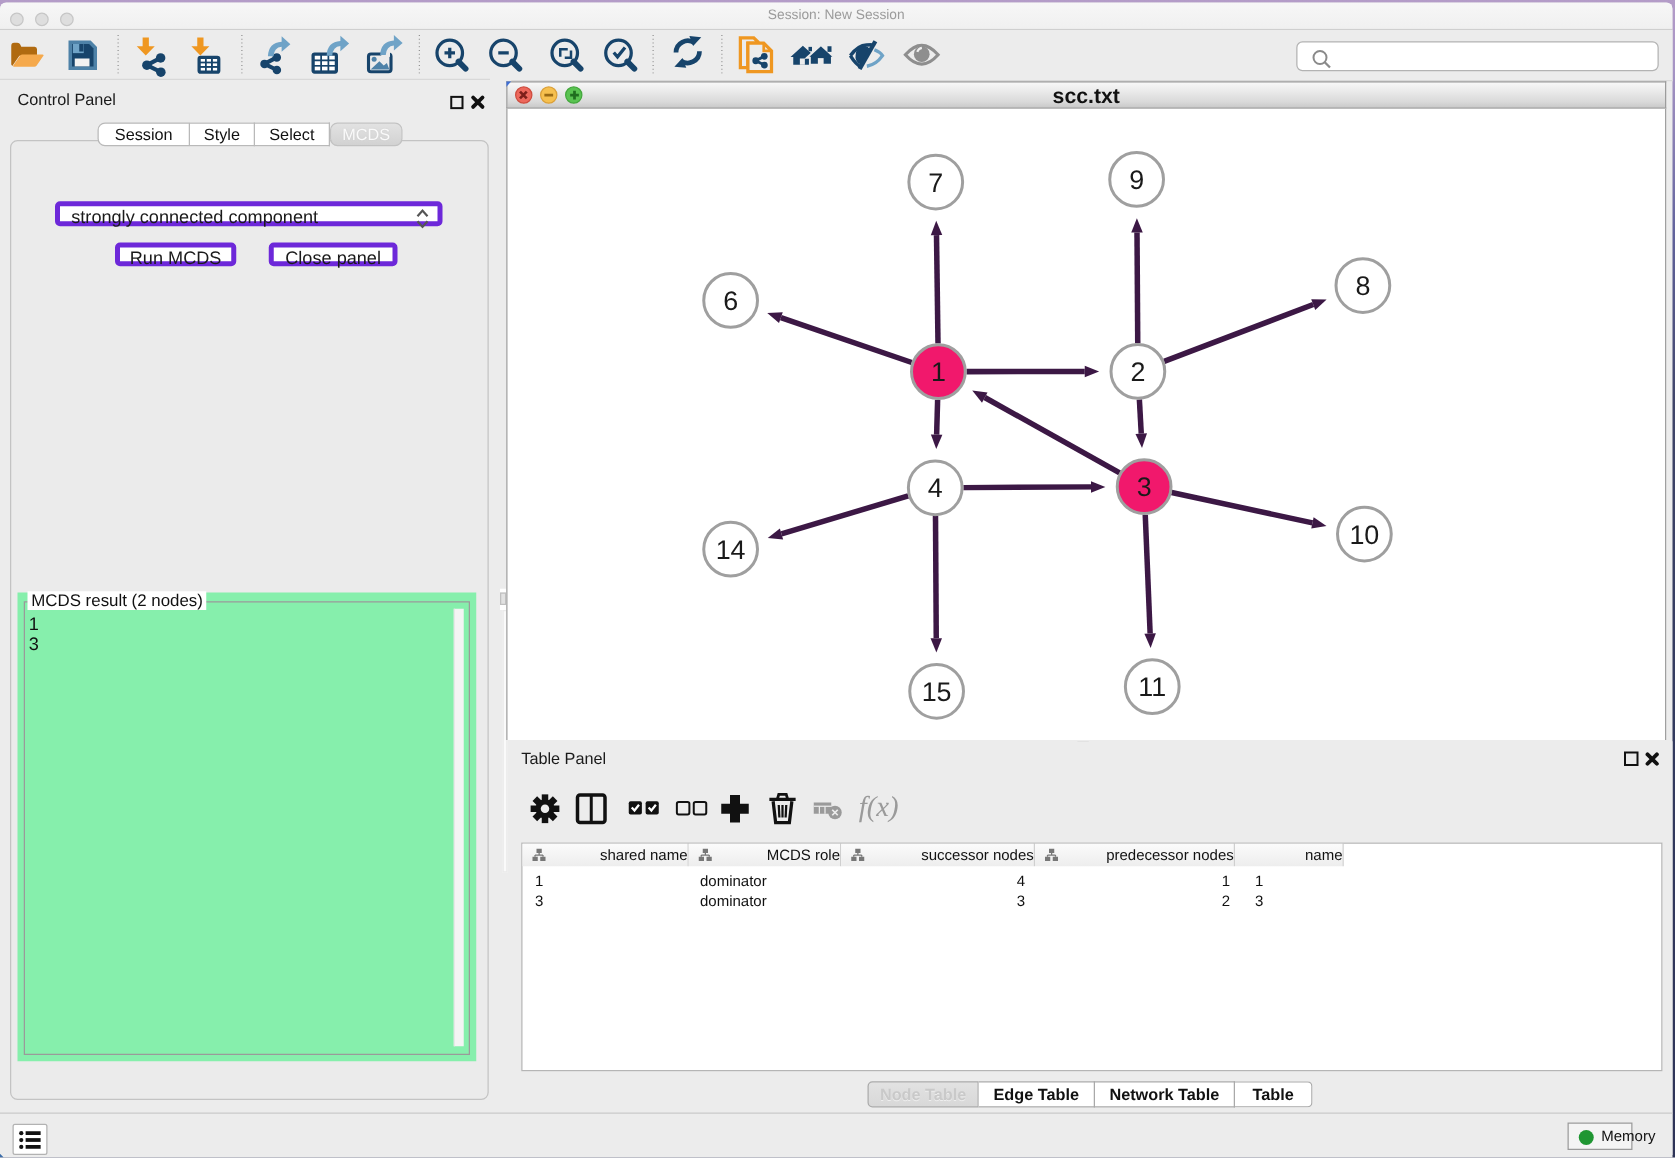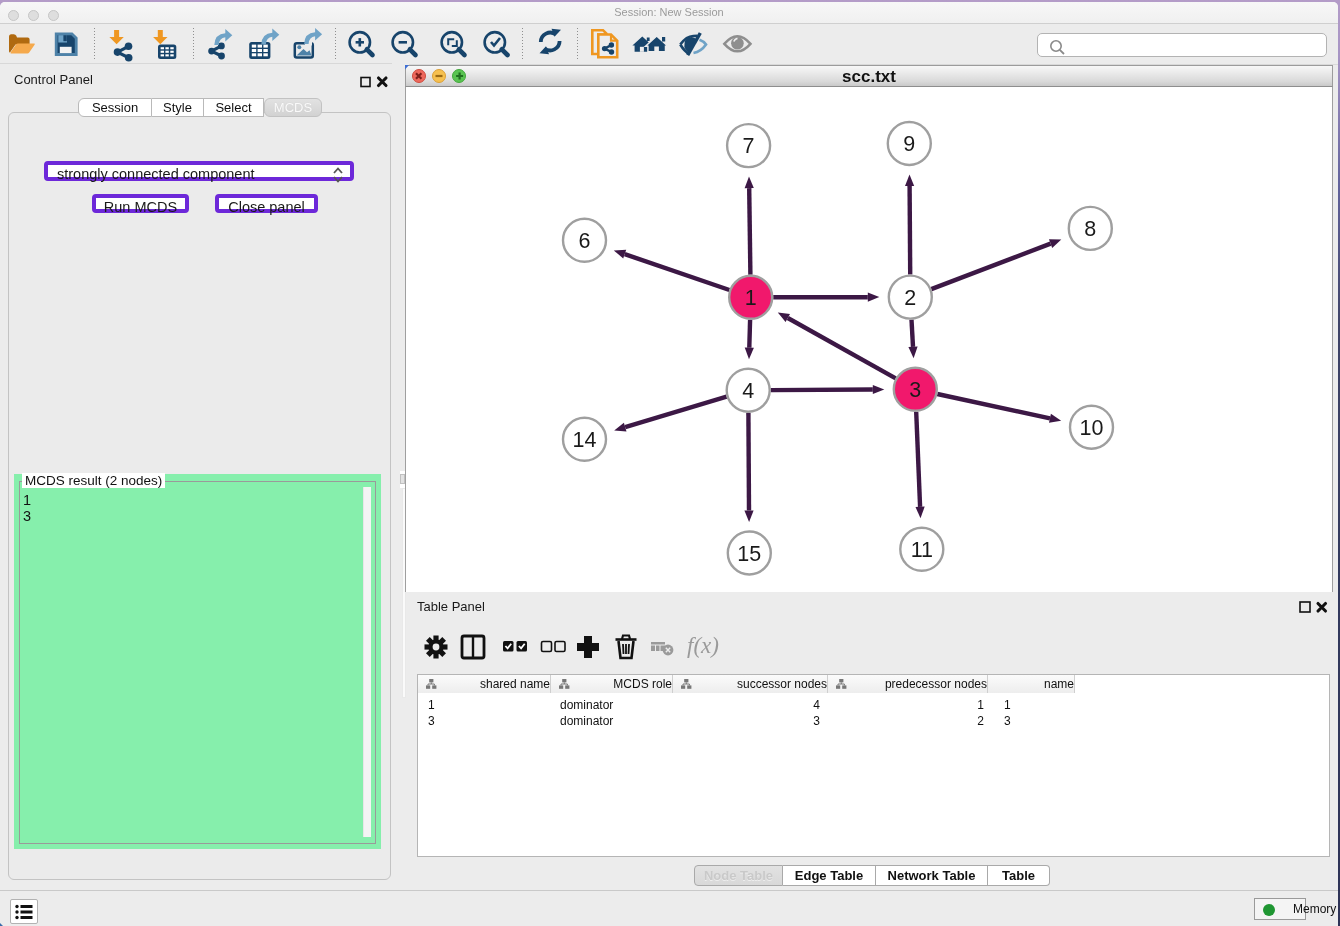--- a/index.html
+++ b/index.html
@@ -384,18 +384,18 @@
           <g fill="#111">
             <circle cx="6" cy="6.5" r="1.7"></circle>
             <circle cx="6" cy="12" r="1.7"></circle>
             <circle cx="6" cy="17.5" r="1.7"></circle>
             <rect x="9.5" y="5" width="12" height="3"></rect>
             <rect x="9.5" y="10.5" width="12" height="3"></rect>
             <rect x="9.5" y="16" width="12" height="3"></rect>
           </g>
         </svg>
       </div>
-    <div style="position:absolute;left:1254px;top:7px;width:52px;height:22px;background:#f4f4f4;border:1px solid #9a9a9a;font-size:12px;color:#111;line-height:20px;text-align:left;padding-left:38px" id="membtn"><span style="position:absolute;left:8px;top:4.5px;width:12px;height:12px;border-radius:50%;background:#1f9632"></span>Memory</div>
+    <div style="position:absolute;left:1254px;top:7px;width:52px;height:22px;background:#f4f4f4;border:1px solid #9a9a9a;font-size:12px;color:#111;line-height:20px;text-align:left;padding-left:26px" id="membtn"><span style="position:absolute;left:8px;top:4.5px;width:12px;height:12px;border-radius:50%;background:#1f9632"></span>Memory</div>
   </div>
 </div>
 <svg width="3" height="3" style="position:absolute;left:0;top:923px">
     <path d="M 0 3 L 3 3 L 0 0 Z" fill="#3a6ca9"></path>
   </svg>
 
 </body></html>

